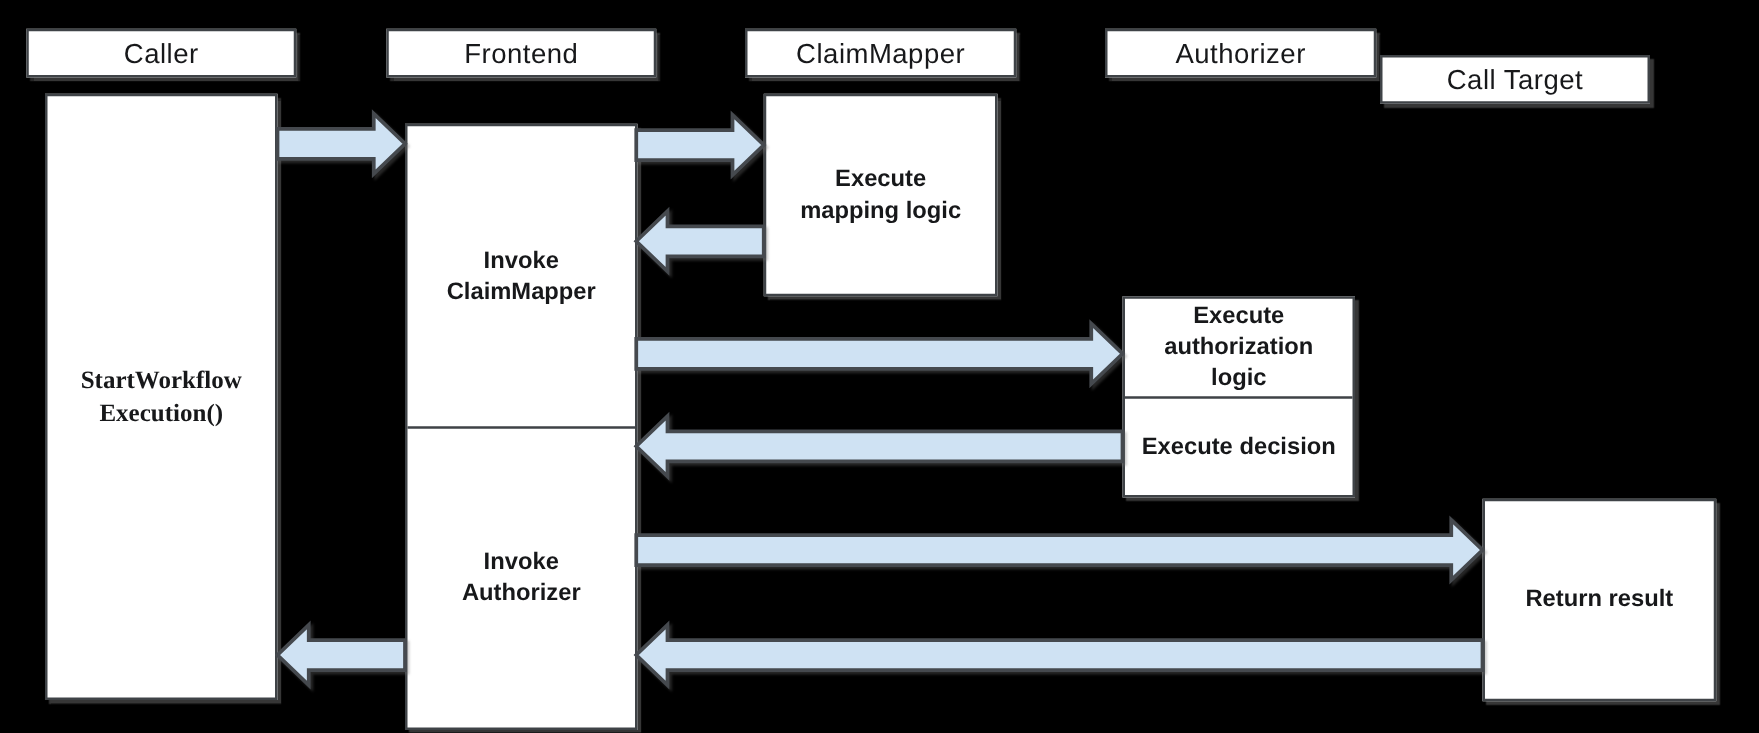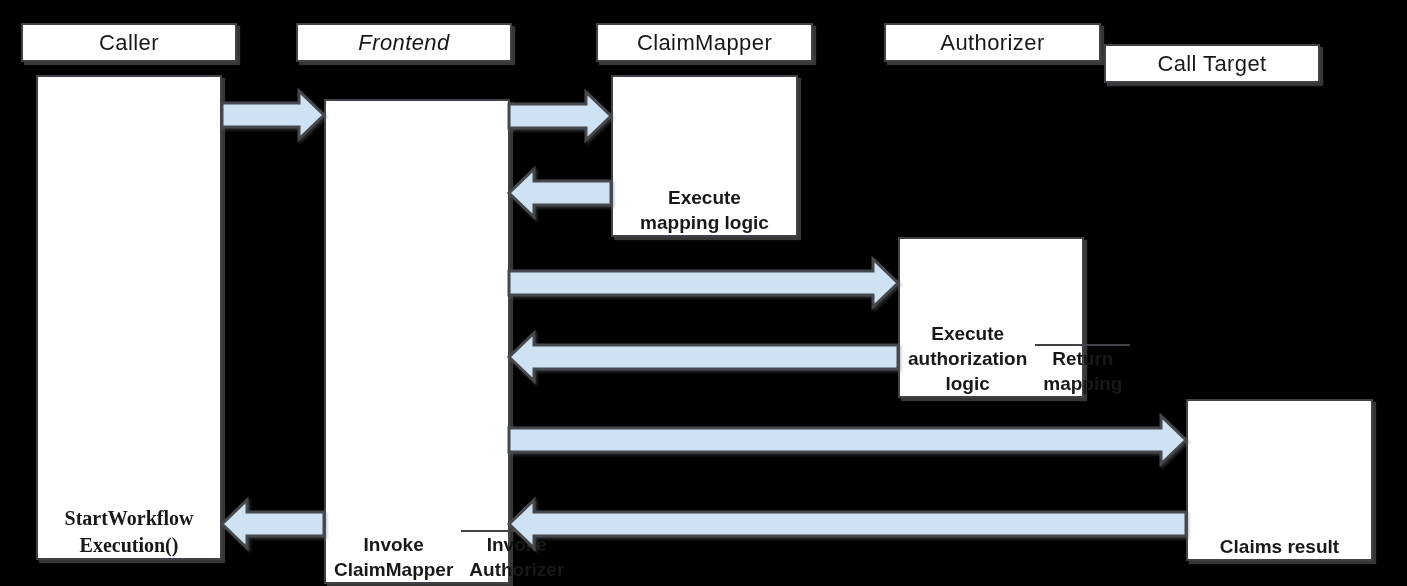--- a/index.html
+++ b/index.html
@@ -14,32 +14,32 @@
     position:absolute;top:23px;height:39px;width:216px;box-sizing:border-box;
     background:var(--box-fill);border:2px solid var(--box-border);
     box-shadow:3px 3px 1px rgba(120,120,120,.45);
     display:flex;align-items:center;justify-content:center;
     font-size:22px;letter-spacing:.4px;color:var(--text);
   }
   .act{
     position:absolute;box-sizing:border-box;background:var(--box-fill);
     border:2px solid var(--box-border);
     box-shadow:3px 3px 1px rgba(120,120,120,.45);
-    display:flex;flex-direction:row;align-items:flex-end;
+    display:flex;flex-direction:column;
   }
   .cell{
     flex:1;display:flex;align-items:center;justify-content:center;
     text-align:center;font-weight:bold;font-size:19px;line-height:1.32;
     color:var(--text);white-space:pre-line;padding:0 8px;box-sizing:border-box;
   }
   .cell + .cell{border-top:2px solid var(--box-border);}
   .caller-label{font-size:20px;}
   .pad-down{padding-top:36px;}
   #hdr-caller{left:21px;}
-  #hdr-frontend{left:296px;font-style:italic;}
+  #hdr-frontend{left:309px;}
   #hdr-claimmapper{left:596px;width:217px;}
   #hdr-authorizer{left:884px;width:217px;}
   #hdr-calltarget{left:1104px;margin-top:21px;}
   #act-caller{left:36px;top:75px;width:186px;height:485px;font-family:Liberation Serif, serif;}
   #act-frontend{left:324px;top:75px;width:186px;height:485px;margin-top:24px;}
   #act-claimmapper{left:611px;top:75px;width:187px;height:162px;}
   #act-authorizer{left:898px;top:237px;width:186px;height:161px;}
   #act-calltarget{left:1186px;top:399px;width:187px;height:162px;}
   svg.arrows{position:absolute;left:0;top:0;pointer-events:none;
     filter:drop-shadow(2px 2px 1px rgba(110,110,110,.35));}
@@ -80,25 +80,25 @@
 
   <div class="act" id="act-claimmapper">
     <div class="cell">Execute
 mapping logic</div>
   </div>
 
   <div class="act" id="act-authorizer">
     <div class="cell">Execute
 authorization
 logic</div>
-    <div class="cell">Return mapping</div>
+    <div class="cell">Execute decision</div>
   </div>
 
   <div class="act" id="act-calltarget">
-    <div class="cell">Claims result</div>
+    <div class="cell">Return result</div>
   </div>
 
   <svg class="arrows" width="1407" height="586" viewBox="0 0 1407 586">
     <polygon points="222,103 299,103 299,91 324,115 299,139 299,127 222,127"></polygon>
     <polygon points="509,104 586,104 586,92 611,116 586,140 586,128 509,128"></polygon>
     <polygon points="611,181 534,181 534,169 509,193 534,217 534,205 611,205"></polygon>
     <polygon points="509,271 873,271 873,259 898,283 873,307 873,295 509,295"></polygon>
     <polygon points="898,345 534,345 534,333 509,357 534,381 534,369 898,369"></polygon>
     <polygon points="509,428 1161,428 1161,416 1186,440 1161,464 1161,452 509,452"></polygon>
     <polygon points="1186,512 534,512 534,500 509,524 534,548 534,536 1186,536"></polygon>

